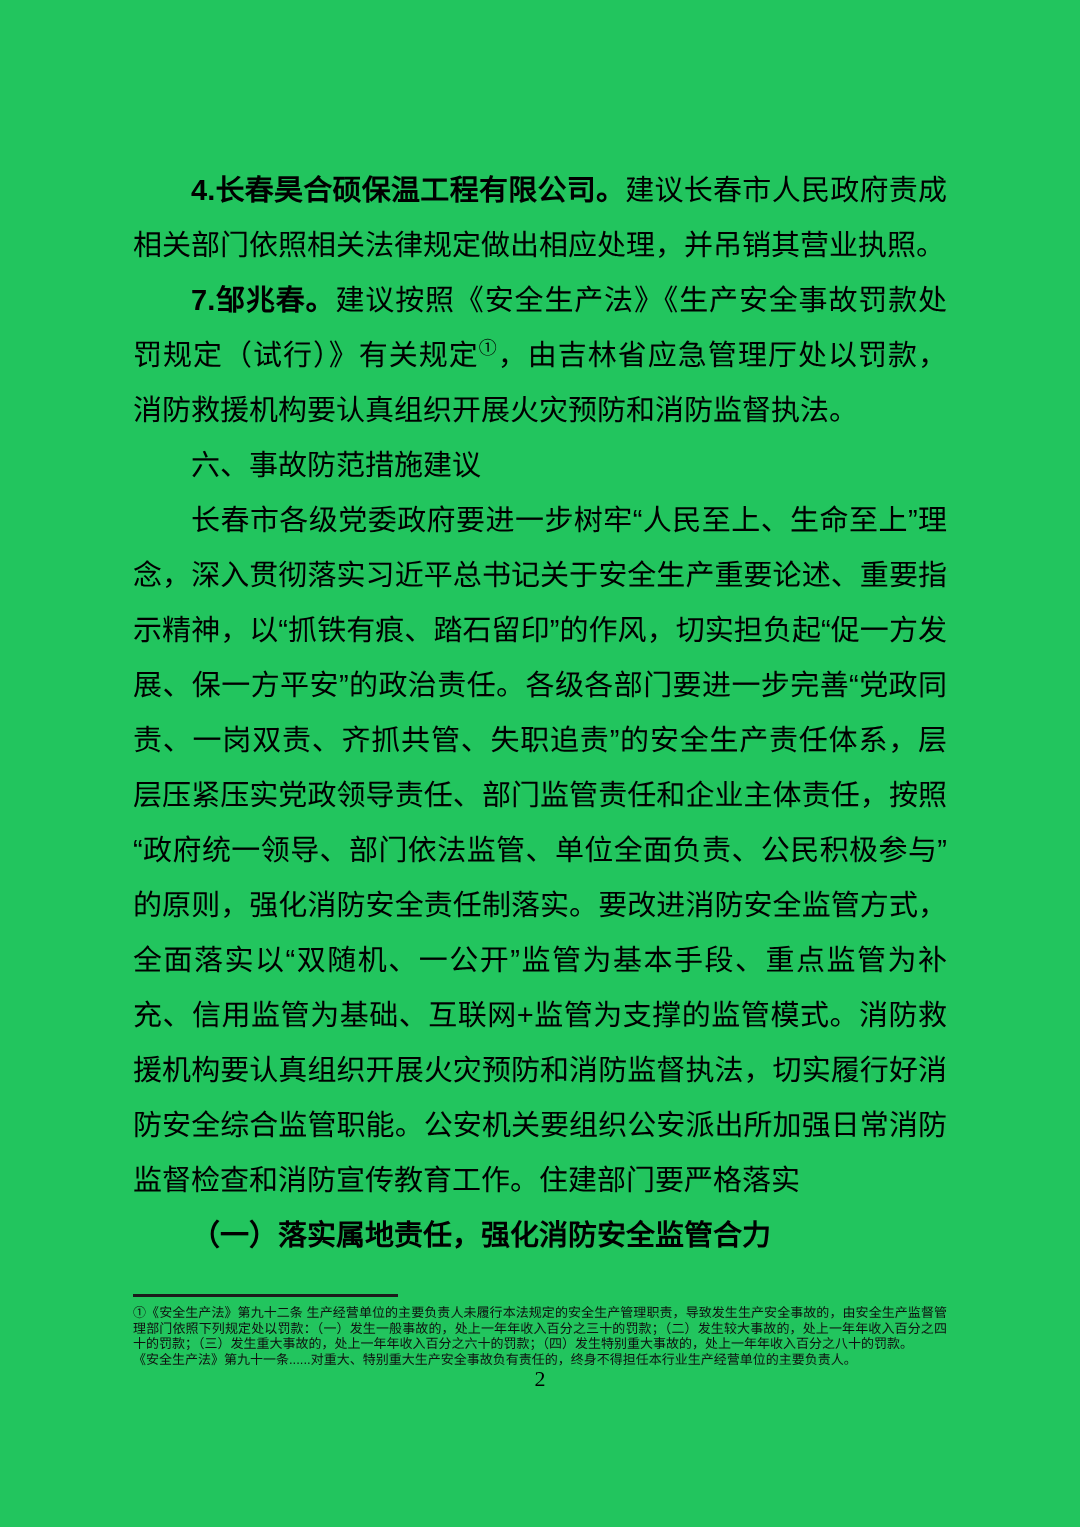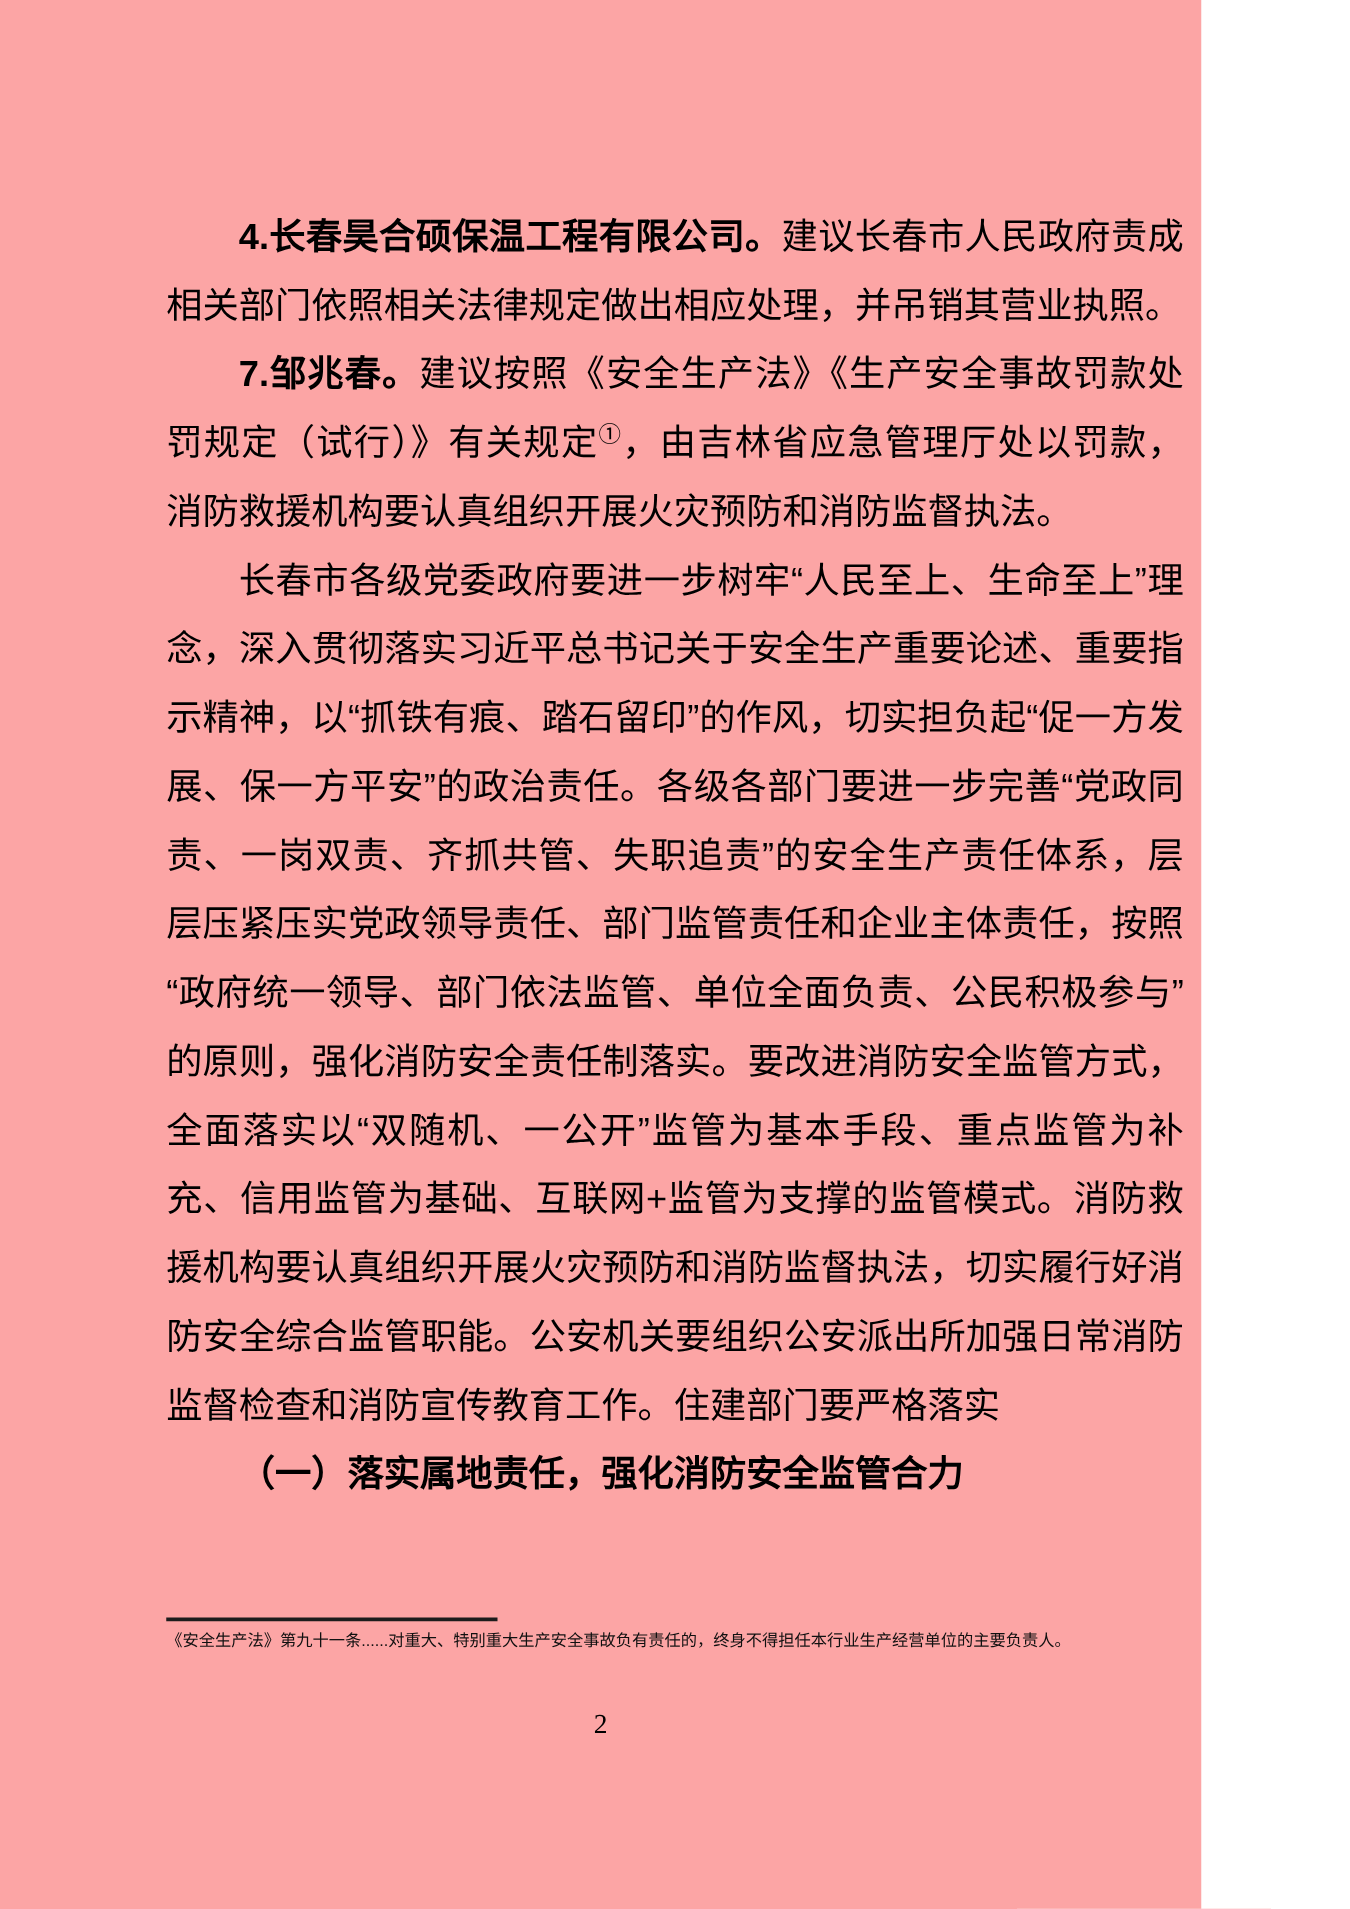--- a/index.html
+++ b/index.html
@@ -8,23 +8,23 @@
   }
   body {
     width: 1080px;
     height: 1527px;
     background: #ffffff;
     font-family: "Liberation Sans", sans-serif;
     color: #000000;
   }
   .page {
     position: relative;
-    width: 961px;
+    width: 1080px;
     height: 1527px;
-    background: #fca5a5;
+    background: #22c55e;
     overflow: hidden;
   }
   .content {
     position: absolute;
     left: 133px;
     top: 163px;
     width: 814px;
     height: 1128px;
     overflow: hidden;
   }
@@ -84,27 +84,29 @@
 <body>
 
 <div class="page">
 
   <div class="content">
 
     <p class="para"><span class="bold">4.长春昊合硕保温工程有限公司。</span><span>建议长春市人民政府责成相关部门依照相关法律规定做出相应处理，并吊销其营业执照。</span></p>
 
     <p class="para"><span class="bold">7.邹兆春。</span><span>建议按照《安全生产法》《生产安全事故罚款处罚规定（试行）》有关规定</span><sup class="ref">①</sup><span>，由吉林省应急管理厅处以罚款，消防救援机构要认真组织开展火灾预防和消防监督执法。</span></p>
 
+    <p class="para heading">六、事故防范措施建议</p>
 
     <p class="para">长春市各级党委政府要进一步树牢“人民至上、生命至上”理念，深入贯彻落实习近平总书记关于安全生产重要论述、重要指示精神，以“抓铁有痕、踏石留印”的作风，切实担负起“促一方发展、保一方平安”的政治责任。各级各部门要进一步完善“党政同责、一岗双责、齐抓共管、失职追责”的安全生产责任体系，层层压紧压实党政领导责任、部门监管责任和企业主体责任，按照“政府统一领导、部门依法监管、单位全面负责、公民积极参与”的原则，强化消防安全责任制落实。要改进消防安全监管方式，全面落实以“双随机、一公开”监管为基本手段、重点监管为补充、信用监管为基础、互联网+监管为支撑的监管模式。消防救援机构要认真组织开展火灾预防和消防监督执法，切实履行好消防安全综合监管职能。公安机关要组织公安派出所加强日常消防监督检查和消防宣传教育工作。住建部门要严格落实</p>
 
     <p class="para subheading">（一）落实属地责任，强化消防安全监管合力</p>
 
   </div>
 
   <div class="footnote-area">
     <div class="footnote-rule"></div>
+    <p class="fn">①《安全生产法》第九十二条 生产经营单位的主要负责人未履行本法规定的安全生产管理职责，导致发生生产安全事故的，由安全生产监督管理部门依照下列规定处以罚款：（一）发生一般事故的，处上一年年收入百分之三十的罚款；（二）发生较大事故的，处上一年年收入百分之四十的罚款；（三）发生重大事故的，处上一年年收入百分之六十的罚款；（四）发生特别重大事故的，处上一年年收入百分之八十的罚款。</p>
     <p class="fn">《安全生产法》第九十一条......对重大、特别重大生产安全事故负有责任的，终身不得担任本行业生产经营单位的主要负责人。</p>
   </div>
 
   <div class="page-number">2</div>
 
 </div>
 
 </body></html>

